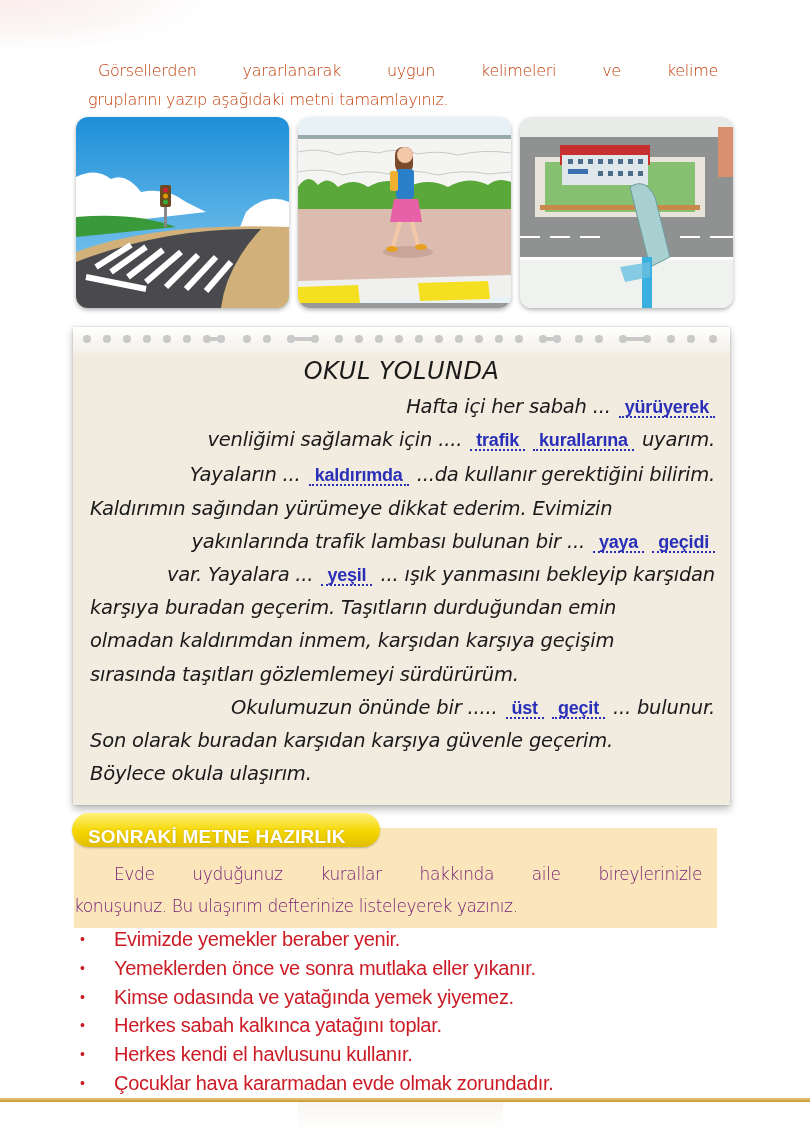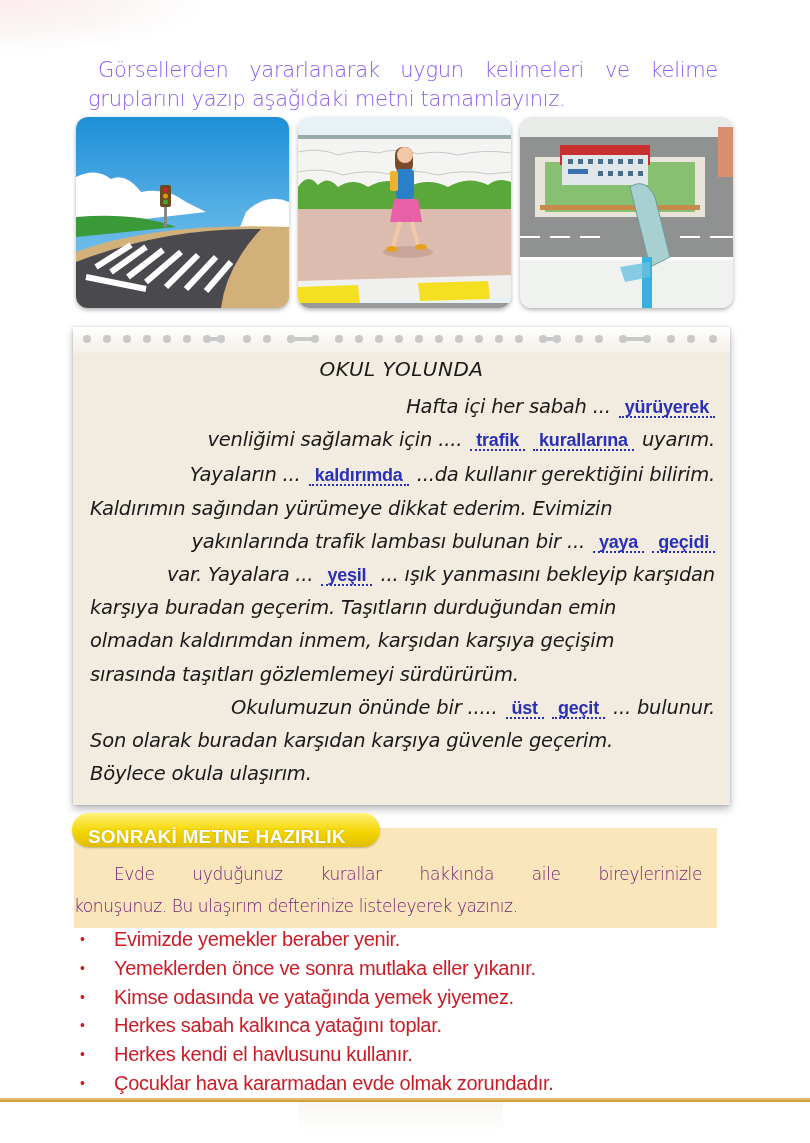--- a/index.html
+++ b/index.html
@@ -3,38 +3,38 @@
 <meta charset="utf-8">
 <style>
   * { box-sizing: border-box; margin: 0; padding: 0; }
   html, body { width: 810px; height: 1143px; background: #ffffff; overflow: hidden; }
   body { position: relative; font-family: "DejaVu Sans", sans-serif; color: #1a1a1a; }
 
   .corner-fade { position: absolute; left: 0; top: 0; width: 200px; height: 50px;
     background: radial-gradient(ellipse at 0 0, #fdecec 0%, #fbf5f5 40%, #ffffff 75%); }
 
   .instruction { position: absolute; left: 73px; top: 56px; width: 645px;
-    font-family: "DejaVu Sans", sans-serif; font-size: 21px; line-height: 29px;
-    font-weight: 300; color: #8b5cf6; text-align: justify; letter-spacing: -0.3px; }
+    font-family: "DejaVu Sans", sans-serif; font-size: 16px; line-height: 29px;
+    font-weight: 300; color: #c2410c; text-align: justify; letter-spacing: -0.3px; }
   .instruction .line1 { display: block; text-indent: 25px; text-align-last: justify; }
   .instruction .line2 { display: block; margin-left: 15px; }
 
   .images-row { position: absolute; left: 76px; top: 117px; width: 657px; height: 191px;
     display: flex; justify-content: space-between; }
   .pic { width: 213px; height: 191px; border-radius: 12px; overflow: hidden; position: relative;
     box-shadow: 0 2px 4px rgba(0,0,0,0.3); }
   .pic svg { width: 100%; height: 100%; display: block; }
 
   .note { position: absolute; left: 73px; top: 327px; width: 657px; height: 478px;
     background: #f1ebe0; box-shadow: 0 4px 8px rgba(0,0,0,0.28), 0 0 2px rgba(0,0,0,0.2); }
   .note-holes { position: absolute; left: 0; top: 0; width: 100%; height: 26px;
     background: linear-gradient(#ffffff, #f4efe7); }
   .note-holes svg { position: absolute; left: 0; top: 4px; }
   .note-title { position: absolute; left: 0; width: 100%; top: 30px; text-align: center;
-    font-family: "DejaVu Sans", sans-serif; font-style: italic; font-size: 20px; color: #1a1a1a;
+    font-family: "DejaVu Sans", sans-serif; font-style: italic; font-size: 24px; color: #1a1a1a;
     letter-spacing: 0.5px; }
   .note-body { position: absolute; left: 17px; top: 63px; width: 625px;
     font-family: "DejaVu Sans", sans-serif; font-style: italic; font-size: 19.5px;
     line-height: 33.2px; color: #1a1a1a; letter-spacing: -0.2px; }
   .nline { display: flex; justify-content: space-between; white-space: nowrap; height: 33.2px; align-items: baseline; }
   .nline.ind { padding-left: 27px; }
   .nline.left { justify-content: flex-end; gap: 8px; }
   .fill { font-style: normal; font-weight: bold; font-family: "Liberation Sans", sans-serif;
     color: #2a2fb8; font-size: 18px; border-bottom: 2px dotted #2a2fb8; padding: 0 6px; line-height: 18px; }
 

